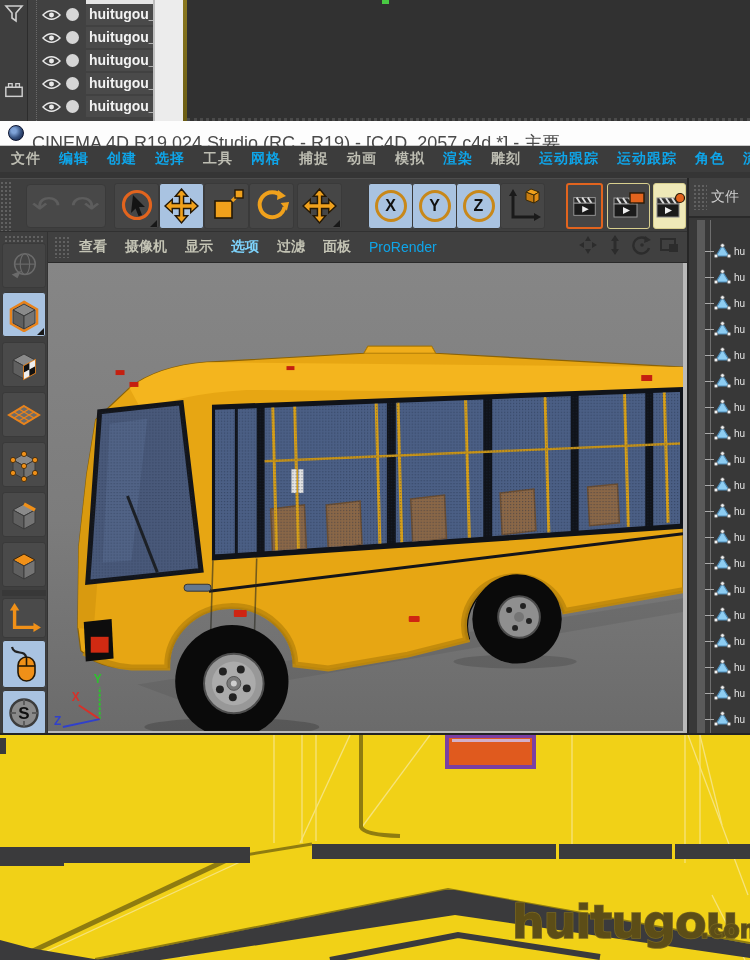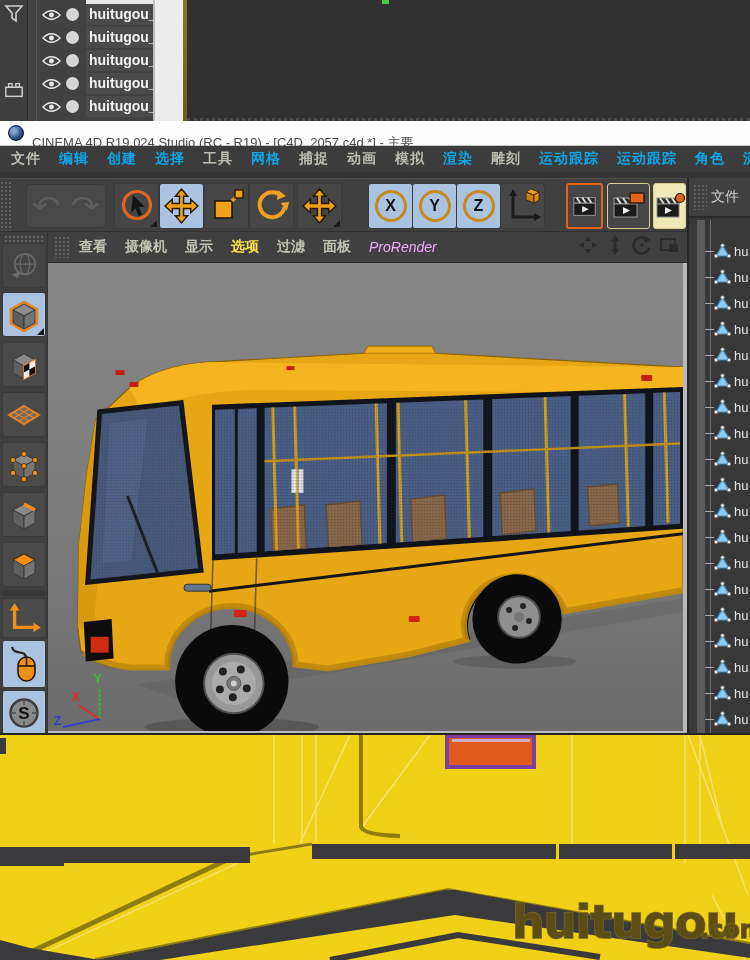--- a/index.html
+++ b/index.html
@@ -25,21 +25,21 @@
   .ls-gold{left:183px;top:0;width:4px;height:121px;background:linear-gradient(#8a7820,#6b5d14);}
   .ls-rest{left:187px;top:0;width:563px;height:121px;background:#313131;border-bottom:3px dotted #4a4a4a;}
   .green-dot{left:382px;top:0;width:7px;height:4px;background:#49c943;}
 
   
   .title-bar{left:0;top:121px;width:750px;height:25px;background:#fdfdfd;border-bottom:1px solid #c9c9c9;
              display:flex;align-items:center;padding-left:8px;}
   .c4d-logo{width:16px;height:16px;border-radius:50%;
             background:radial-gradient(circle at 35% 35%, #7fa3d8 0 18%, #35507e 55%, #101c3c 100%);
             border:1px solid #0c1430;}
-  .tb-title{margin-left:8px;font-size:13px;color:#4a4a4a;white-space:nowrap;margin-top:20px;}
+  .tb-title{margin-left:8px;font-size:18px;color:#4a4a4a;white-space:nowrap;margin-top:20px;}
 
   
   .menu-bar{left:0;top:146px;width:750px;height:32px;background:#3c3c3c;border-bottom:6px solid #353535;
             display:flex;align-items:center;padding-left:2px;overflow:hidden;}
   .mi{font-size:14px;font-weight:700;letter-spacing:1px;color:#0ea5e9;padding:0 9px;white-space:nowrap;cursor:default;}
   .mi.dim{color:#bdbdb2;}
 
   
   .toolbar{left:0;top:178px;width:687px;height:54px;background:#3f3f3f;border-top:1px solid #4d4d4d;
            border-bottom:1px solid #313131;overflow:hidden;}
@@ -61,30 +61,30 @@
   .right-col{left:687px;top:178px;width:63px;height:557px;background:#383838;border-left:2px solid #262626;overflow:hidden;}
   .om-header{position:absolute;left:0;top:0;width:63px;height:40px;background:#414141;border-bottom:2px solid #2a2a2a;
              display:flex;align-items:center;}
   .om-grip{width:14px;height:26px;margin-left:4px;}
   .om-title{font-size:14px;color:#cfcfcf;margin-left:4px;}
   .om-list{position:absolute;left:0;top:42px;width:63px;height:515px;padding-top:18px;}
   .om-gutter{left:8px;top:0;width:8px;height:515px;background:#5a5a5a;}
   .om-tree{left:21px;top:0;width:1px;height:515px;background:#9a9a9a;opacity:.55;}
   .om-item{position:relative;height:26px;display:flex;align-items:center;padding-left:25px;}
   .om-tick{position:absolute;left:16px;top:13px;width:9px;height:1px;background:#aaa;}
-  .om-label{font-size:13px;color:#e2e2e2;margin-left:3px;}
+  .om-label{font-size:10px;color:#e2e2e2;margin-left:3px;}
 
   
   .viewport-wrap{left:0;top:232px;width:687px;height:503px;background:#3f3f3f;overflow:hidden;}
   .vp-menu{position:absolute;left:48px;top:0;width:639px;height:31px;background:#404040;
            border-bottom:1px solid #2a2a2a;display:flex;align-items:center;}
   .vp-grip{width:16px;height:22px;margin-left:6px;}
   .vm{font-size:14px;font-weight:700;color:#c3c3b4;padding:0 9px;white-space:nowrap;}
-  .vm.active{color:#fde047;}
-  .vm.pro{color:#f0abfc;font-weight:400;font-style:italic;}
+  .vm.active{color:#7dd3fc;}
+  .vm.pro{color:#0ea5e9;font-weight:400;}
   .vp-nav{position:absolute;right:8px;top:3px;display:flex;gap:7px;}
   .vp-canvas{position:absolute;left:48px;top:31px;width:635px;height:468px;}
   .vp-edge-r{position:absolute;left:683px;top:31px;width:4px;height:471px;background:#b9b9b9;}
   .vp-edge-b{position:absolute;left:48px;top:499px;width:639px;height:4px;background:#b9b9b9;}
 
   
   .mode-palette{position:absolute;left:0;top:0;width:48px;height:503px;background:#3f3f3f;border-right:1px solid #333;}
   .mp-grip{position:absolute;left:4px;top:3px;width:40px;height:8px;}
   .mp-btn{position:absolute;left:2px;width:44px;height:45px;background:#4a4a4a;border:1px solid #3a3a3a;
           border-radius:3px;display:flex;align-items:center;justify-content:center;}

